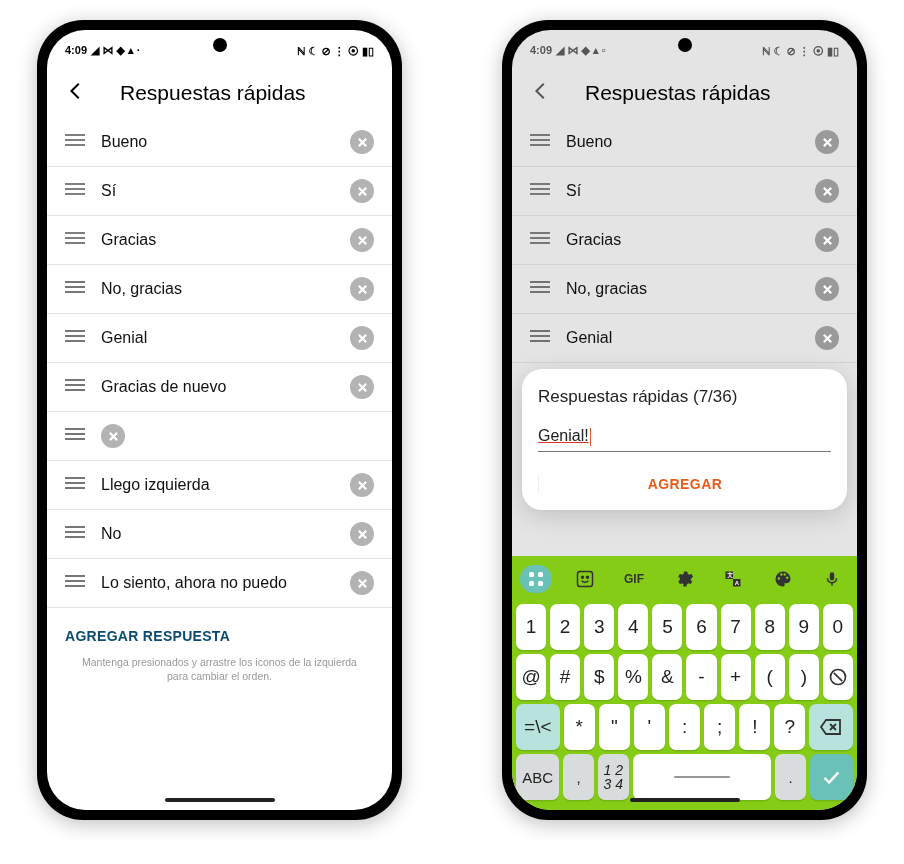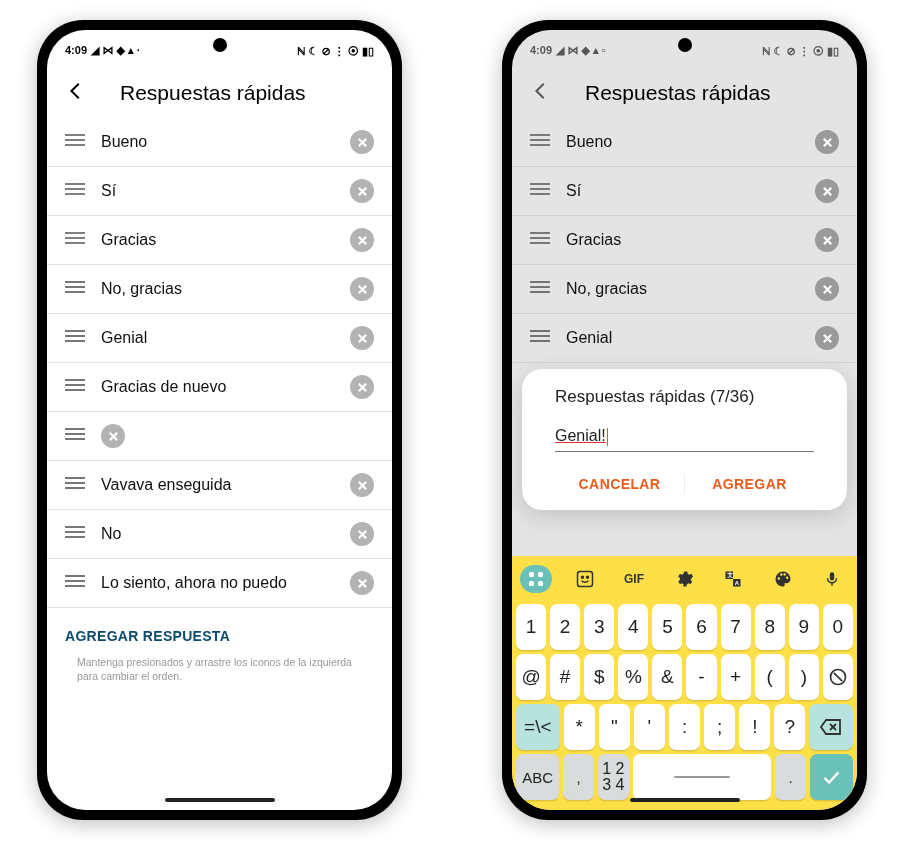--- a/index.html
+++ b/index.html
@@ -70,48 +70,48 @@
     background:#b3b3b3; display:flex; align-items:center; justify-content:center;
   }
   .screen.dim .del { background:#9a9a9a; }
   .del svg { width:11px; height:11px; stroke:#fff; stroke-width:2.4; }
   .add {
     color:#0c4a6e; font-size:14px; font-weight:600;
     letter-spacing:.3px;
     padding: 20px 18px 10px;
   }
   .hint {
-    font-size:10.5px; color:#999; 
+    font-size:10.5px; color:#999; text-align:center;
     padding: 2px 30px 0; line-height:1.3;
   }
   .homebar {
     position:absolute; bottom:8px; left:50%; transform:translateX(-50%);
     width:110px; height:4px; border-radius:3px; background:#222;
   }
   
   .dialog {
     margin: 6px 10px 12px;
     background:#fff; border-radius:20px;
-    padding: 18px 33px 8px;
+    padding: 18px 16px 8px;
     box-shadow: 0 6px 25px rgba(0,0,0,.15);
   }
   .dialog .dtitle { font-size:17px; color:#222; margin-bottom:18px; }
   .dialog .cursor {
     display:inline-block; width:1.5px; height:18px; background:#e85c1a;
     vertical-align:middle; margin-left:1px;
   }
   .dbuttons { display:flex; margin-top:14px; }
   .dbuttons .btn {
     flex:1; text-align:center; color:#e85c1a;
     font-size:14px; font-weight:600; letter-spacing:.4px;
     padding:10px 0;
   }
   .dbuttons .sep { width:1px; background:#eee; margin:8px 0; }
   
-  .kbwrap { margin-top:auto; background:#fde047; }
+  .kbwrap { margin-top:auto; background:#84cc16; }
   .kb-toolbar {
     display:flex; align-items:center; justify-content:space-between;
     padding:8px 8px 4px;
   }
   .kb-toolbar .titem {
     width:34px; height:30px; display:flex;
     align-items:center; justify-content:center;
     font-size:14px; font-weight:700; color:#333;
   }
   .kb-toolbar .pill {
@@ -126,21 +126,21 @@
     flex:1; height:46px; background:#fff; border-radius:7px;
     display:flex; align-items:center; justify-content:center;
     font-size:19px; color:#222;
     box-shadow: 0 1.5px 0 rgba(0,0,0,.12);
   }
   .key.fn { background:#d9dcdc; font-size:15px; }
   .key.mint { background:#b8e3dd; }
   .key.mint2 { background:#6ac1b7; }
   .key.wide { flex:1.4; }
   .key.space { flex:4.5; }
-  .key.small { font-size:16px; line-height:1; text-align:left; }
+  .key.small { font-size:14px; line-height:1; text-align:left;font-style:italic; }
 </style>
 </head>
 <body>
 
 <div class="phone">
   <div class="camera"></div>
   <div class="screen light">
     <div class="statusbar">
       <div class="status-left">
         <span>4:09</span>
@@ -273,21 +273,21 @@
     </span>
   </div>
         <div class="row">
     <span class="drag">
       <svg viewBox="0 0 20 14">
               <line x1="0" y1="2" x2="20" y2="2" stroke-width="1.6"></line>
               <line x1="0" y1="7" x2="20" y2="7" stroke-width="1.6"></line>
               <line x1="0" y1="12" x2="20" y2="12" stroke-width="1.6"></line>
             </svg>
     </span>
-    <span class="label">Vavava enseguida</span>
+    <span class="label">Llego izquierda</span>
     <span class="del">
       <svg viewBox="0 0 12 12">
               <line x1="2" y1="2" x2="10" y2="10"></line>
               <line x1="10" y1="2" x2="2" y2="10"></line>
             </svg>
     </span>
   </div>
         <div class="row">
     <span class="drag">
       <svg viewBox="0 0 20 14">
@@ -433,21 +433,20 @@
     </span>
   </div>
       </div>
 
     <div class="dialog">
       <div class="dtitle">Respuestas rápidas (7/36)</div>
       <div style="border-bottom:1.5px solid #777;padding:2px 0 5px;">
         <span style="color:#222;text-decoration:underline;text-decoration-color:#d33;text-decoration-style:solid;font-size:16px;">Genial!</span><span class="cursor"></span>
       </div>
       <div class="dbuttons">
-        <div class="btn">CANCELAR</div>
         <div class="sep"></div>
         <div class="btn">AGREGAR</div>
       </div>
     </div>
 
     <div class="kbwrap">
       <div class="kb-toolbar">
         <div class="pill">
           <svg width="16" height="16" viewBox="0 0 16 16">
               <rect x="1" y="1" width="5" height="5" rx="1.5" fill="#fff"></rect>

